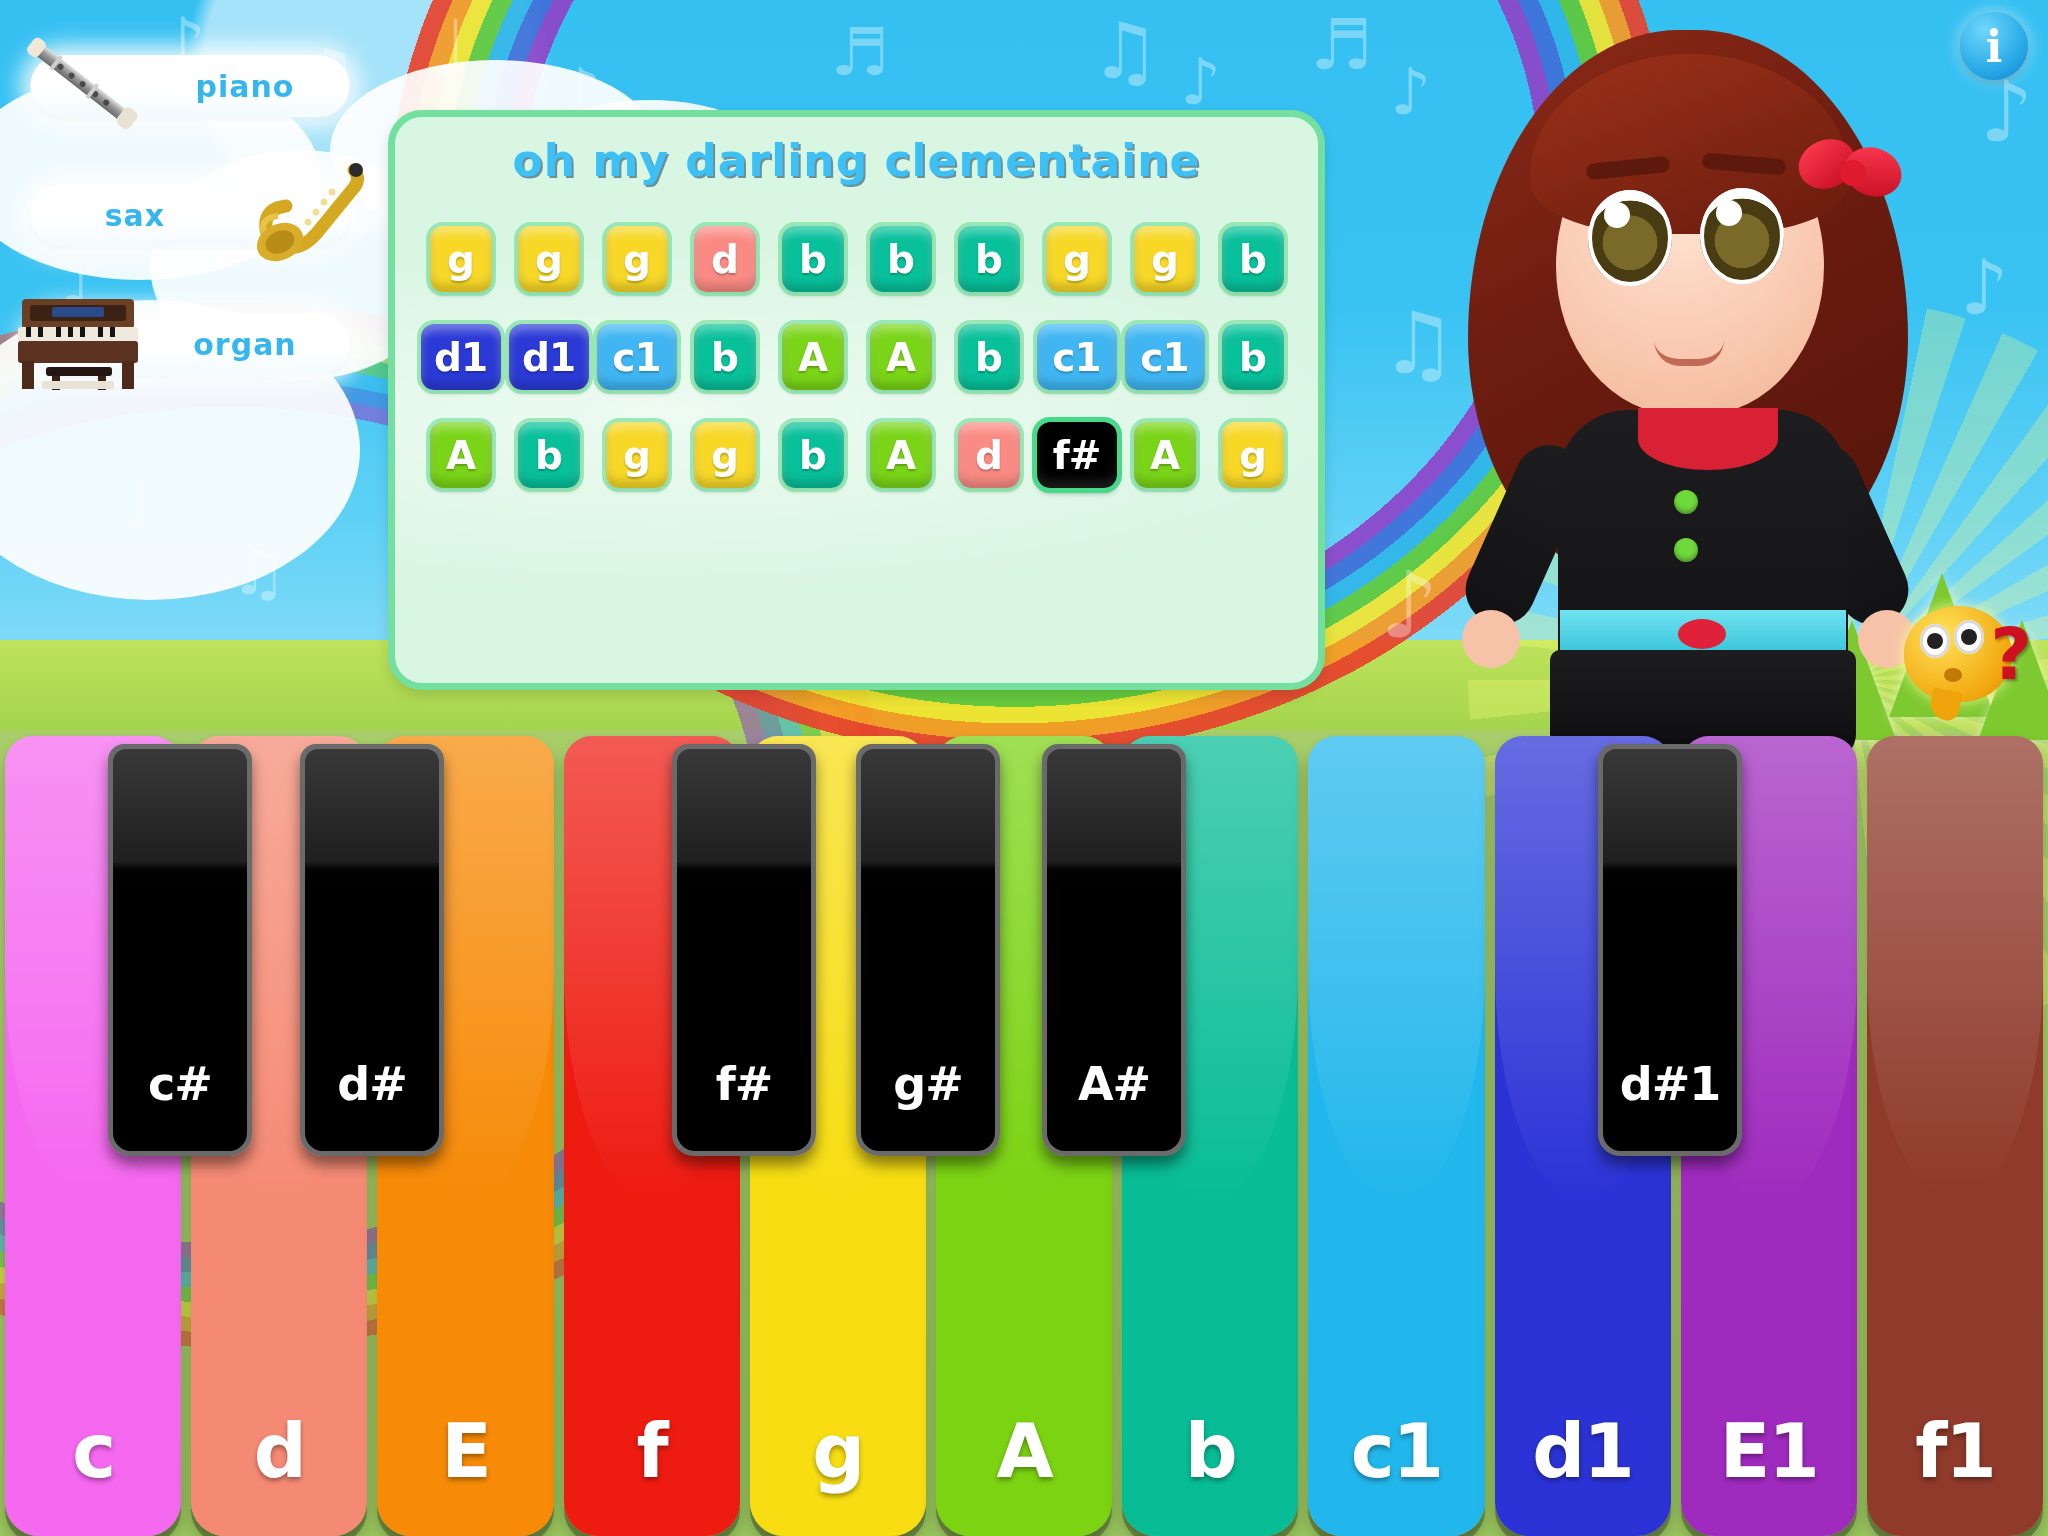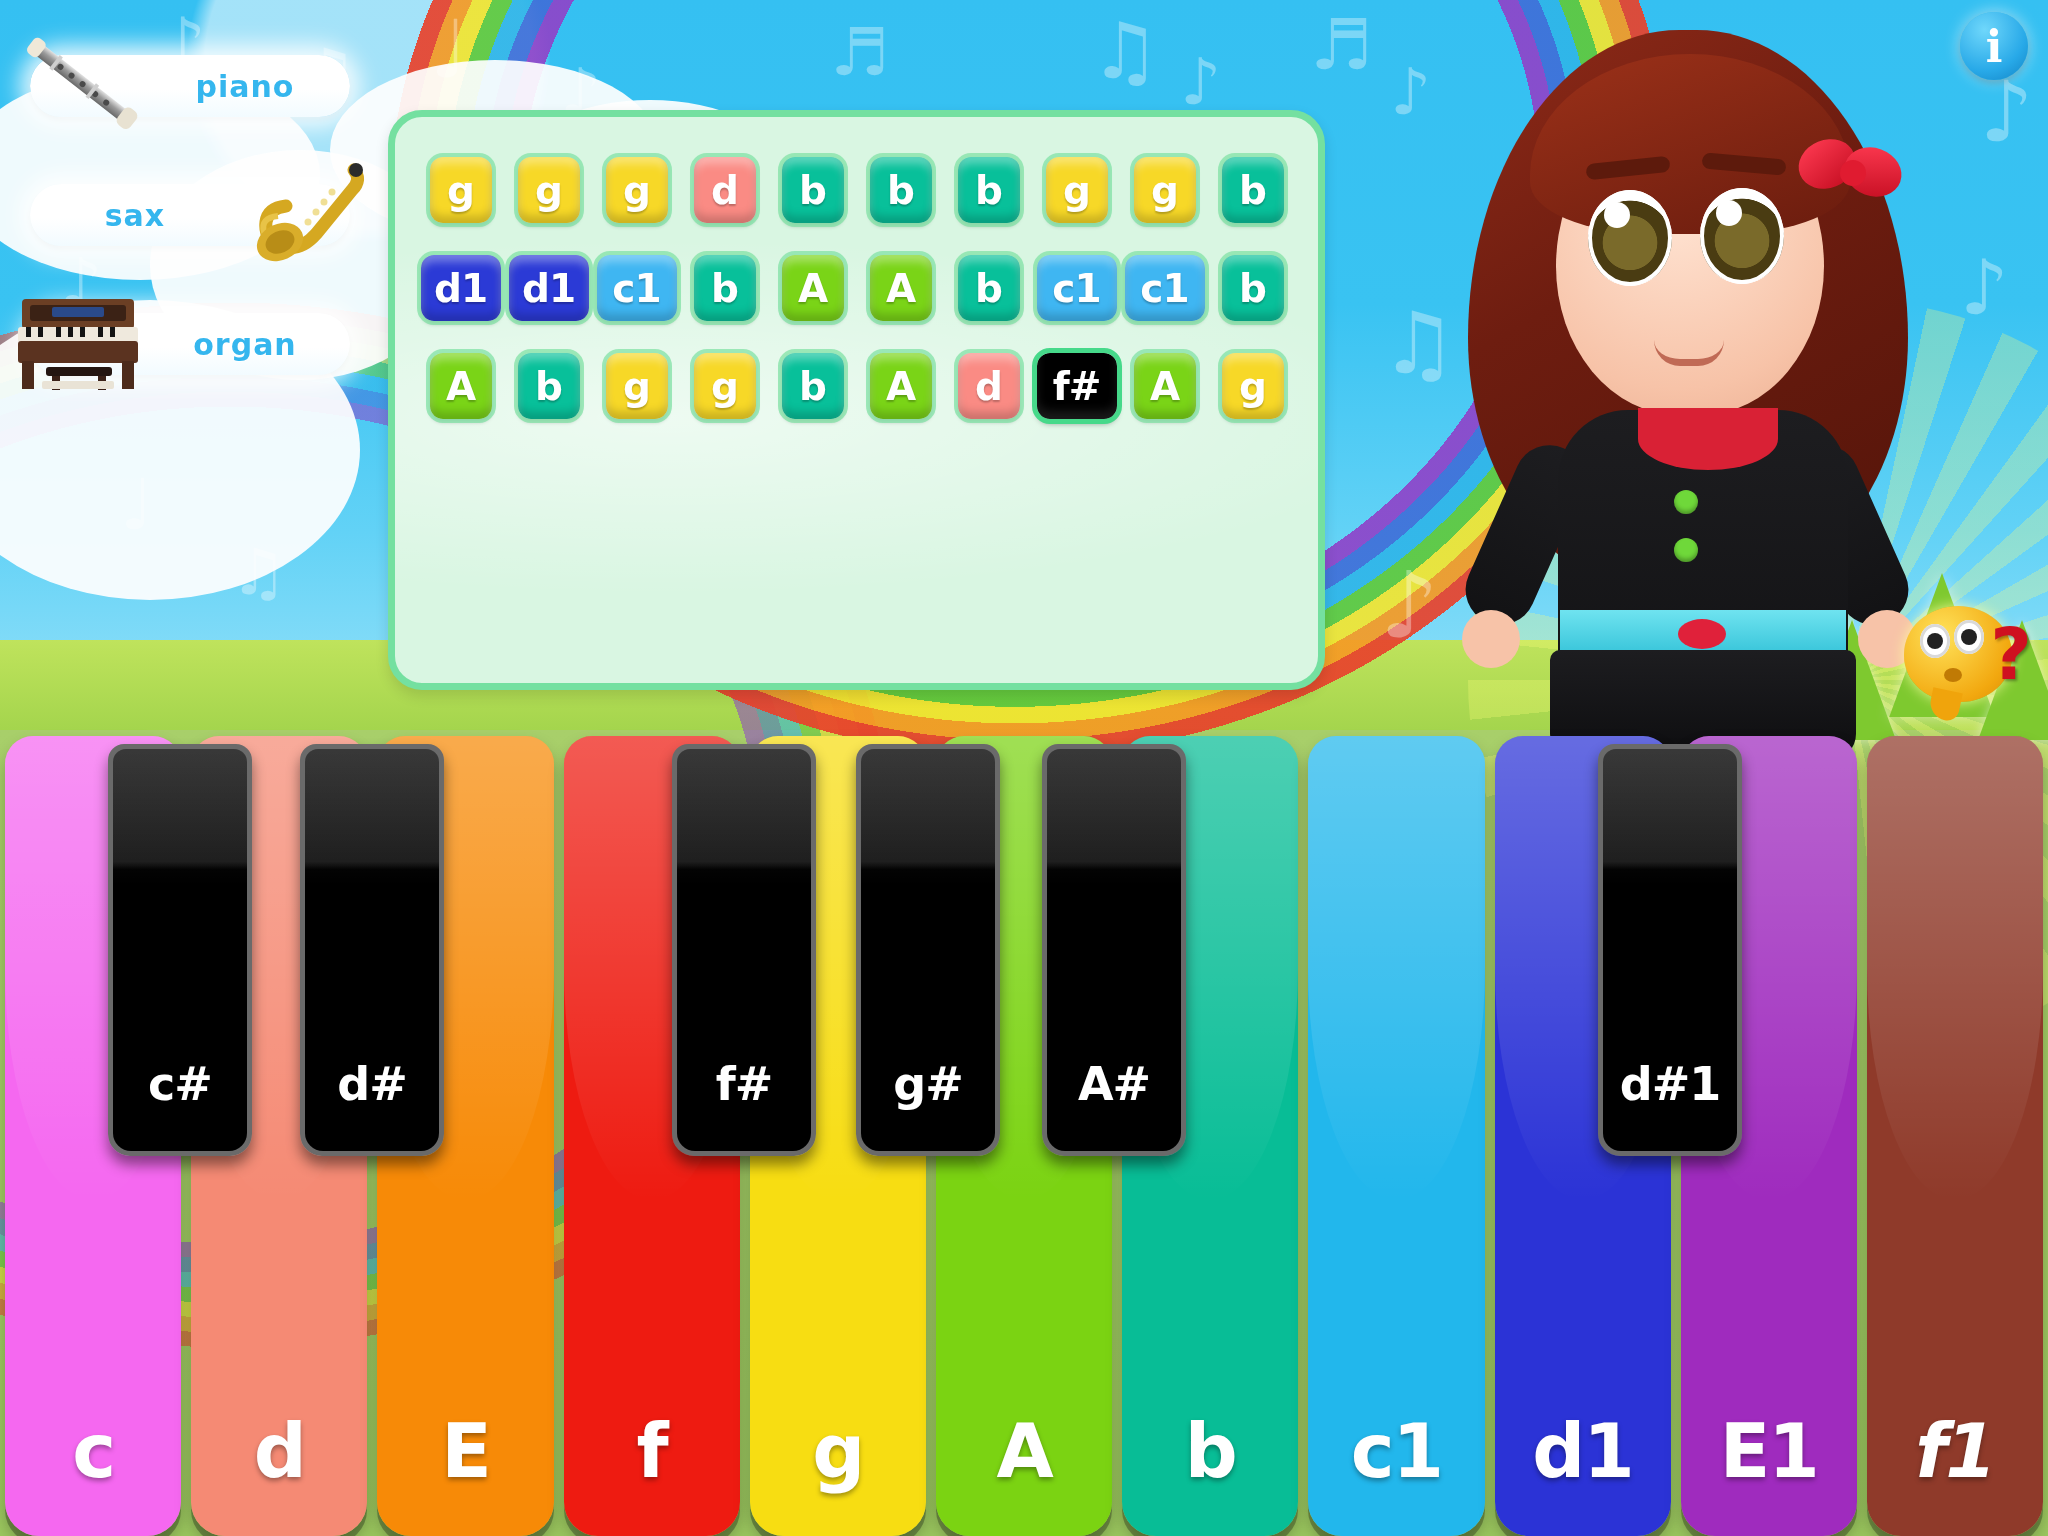--- a/index.html
+++ b/index.html
@@ -423,20 +423,21 @@
 
   </div>
 
 
   <div id="info-button">
     <span>i</span>
   </div>
 
   <div id="song-panel">
     <div class="glow"></div>
+    <div id="song-title">oh my darling clementaine</div>
     <div id="note-grid">
         <div class="note-tile" style="background: linear-gradient(rgb(247, 216, 39), rgb(247, 216, 39));">g</div>
         <div class="note-tile" style="background: linear-gradient(rgb(247, 216, 39), rgb(247, 216, 39));">g</div>
         <div class="note-tile" style="background: linear-gradient(rgb(247, 216, 39), rgb(247, 216, 39));">g</div>
         <div class="note-tile" style="background: linear-gradient(rgb(250, 139, 132), rgb(250, 139, 132));">d</div>
         <div class="note-tile" style="background: linear-gradient(rgb(8, 192, 154), rgb(8, 192, 154));">b</div>
         <div class="note-tile" style="background: linear-gradient(rgb(8, 192, 154), rgb(8, 192, 154));">b</div>
         <div class="note-tile" style="background: linear-gradient(rgb(8, 192, 154), rgb(8, 192, 154));">b</div>
         <div class="note-tile" style="background: linear-gradient(rgb(247, 216, 39), rgb(247, 216, 39));">g</div>
         <div class="note-tile" style="background: linear-gradient(rgb(247, 216, 39), rgb(247, 216, 39));">g</div>
@@ -533,21 +534,21 @@
           <div class="wlbl">c1</div>
         </div>
         <div class="wkey" style="background: linear-gradient(rgb(43, 51, 214) 0%, rgb(43, 51, 214) 100%);">
           <div class="shine"></div>
           <div class="wlbl">d1</div>
         </div>
         <div class="wkey" style="background: linear-gradient(rgb(159, 43, 190) 0%, rgb(159, 43, 190) 100%);">
           <div class="shine"></div>
           <div class="wlbl">E1</div>
         </div>
-        <div class="wkey" style="background: linear-gradient(rgb(143, 58, 42) 0%, rgb(143, 58, 42) 100%); font-style: italic;">
+        <div class="wkey" style="background: linear-gradient(rgb(143, 58, 42) 0%, rgb(143, 58, 42) 100%);">
           <div class="shine"></div>
           <div class="wlbl">f1</div>
         </div>
       </div>
     <div id="black-keys">
         <div class="bkey" style="left: 108px;">
           <div class="inner">
             <div class="blbl">c#</div>
           </div>
         </div>

